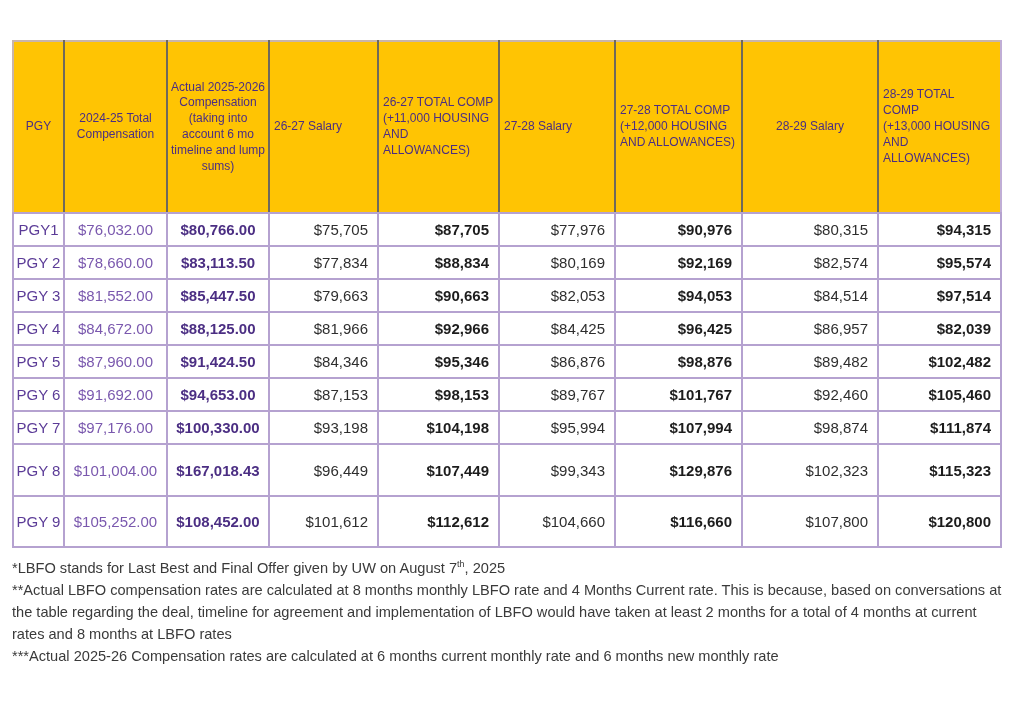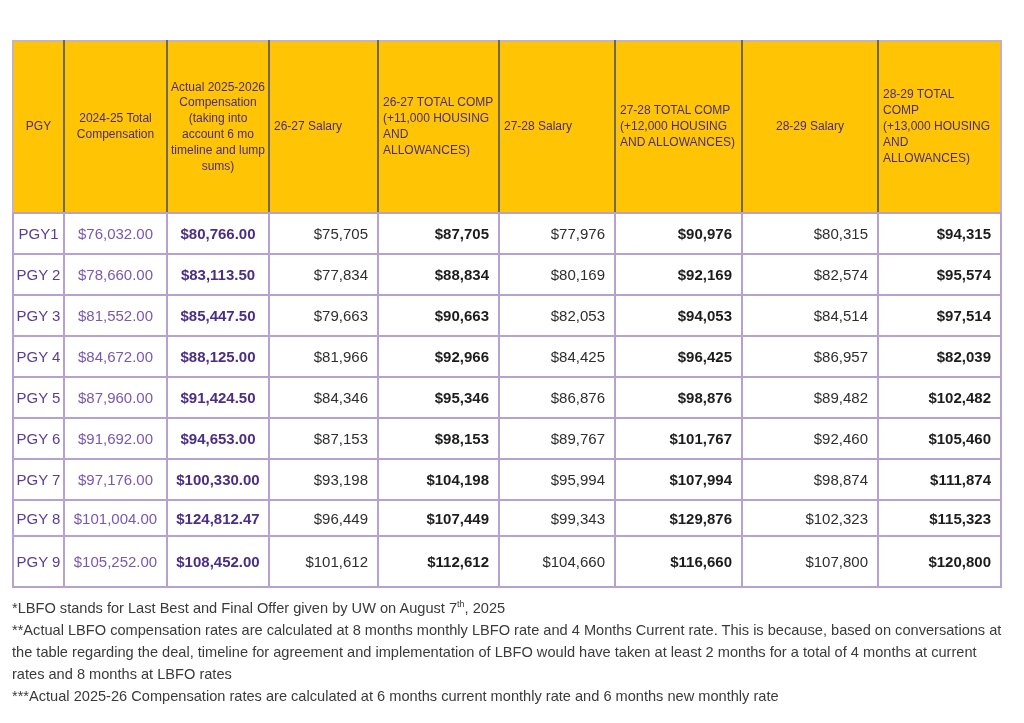--- a/index.html
+++ b/index.html
@@ -36,22 +36,22 @@
   col.c1 { width: 103px; }
   col.c2 { width: 102px; }
   col.c3 { width: 109px; }
   col.c4 { width: 121px; }
   col.c5 { width: 116px; }
   col.c6 { width: 127px; }
   col.c7 { width: 136px; }
   col.c8 { width: 123px; }
 
   thead tr { height: 172px; }
-  tbody tr { height: 41px; }
-  tbody tr:nth-child(8) { height: 36px; }
+  tbody tr { height: 33px; }
+  tbody tr:nth-child(8) { height: 52px; }
   tbody tr:nth-child(9) { height: 51px; }
 
   th {
     background: var(--header-bg);
     color: var(--header-text);
     font-weight: normal;
     font-size: 12px;
     line-height: 1.32;
     vertical-align: middle;
     white-space: pre-line;
@@ -201,21 +201,21 @@
           <td class="c-sal">$93,198</td>
           <td class="c-tot">$104,198</td>
           <td class="c-sal">$95,994</td>
           <td class="c-tot">$107,994</td>
           <td class="c-sal">$98,874</td>
           <td class="c-tot">$111,874</td>
         </tr>
         <tr>
           <td class="c-pgy">PGY 8</td>
           <td class="c-p24">$101,004.00</td>
-          <td class="c-actual">$124,812.47</td>
+          <td class="c-actual">$167,018.43</td>
           <td class="c-sal">$96,449</td>
           <td class="c-tot">$107,449</td>
           <td class="c-sal">$99,343</td>
           <td class="c-tot">$129,876</td>
           <td class="c-sal">$102,323</td>
           <td class="c-tot">$115,323</td>
         </tr>
         <tr>
           <td class="c-pgy">PGY 9</td>
           <td class="c-p24">$105,252.00</td>

